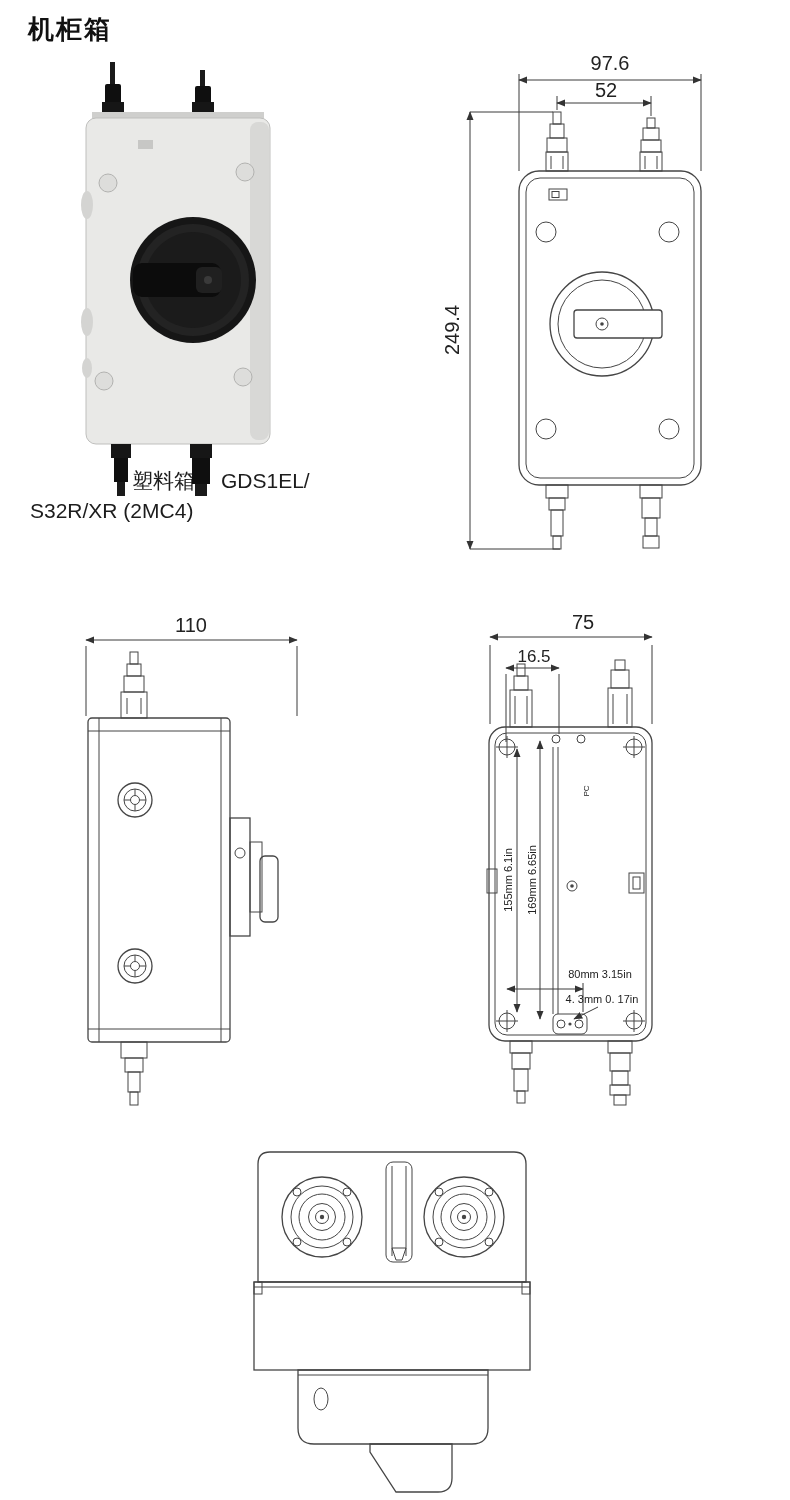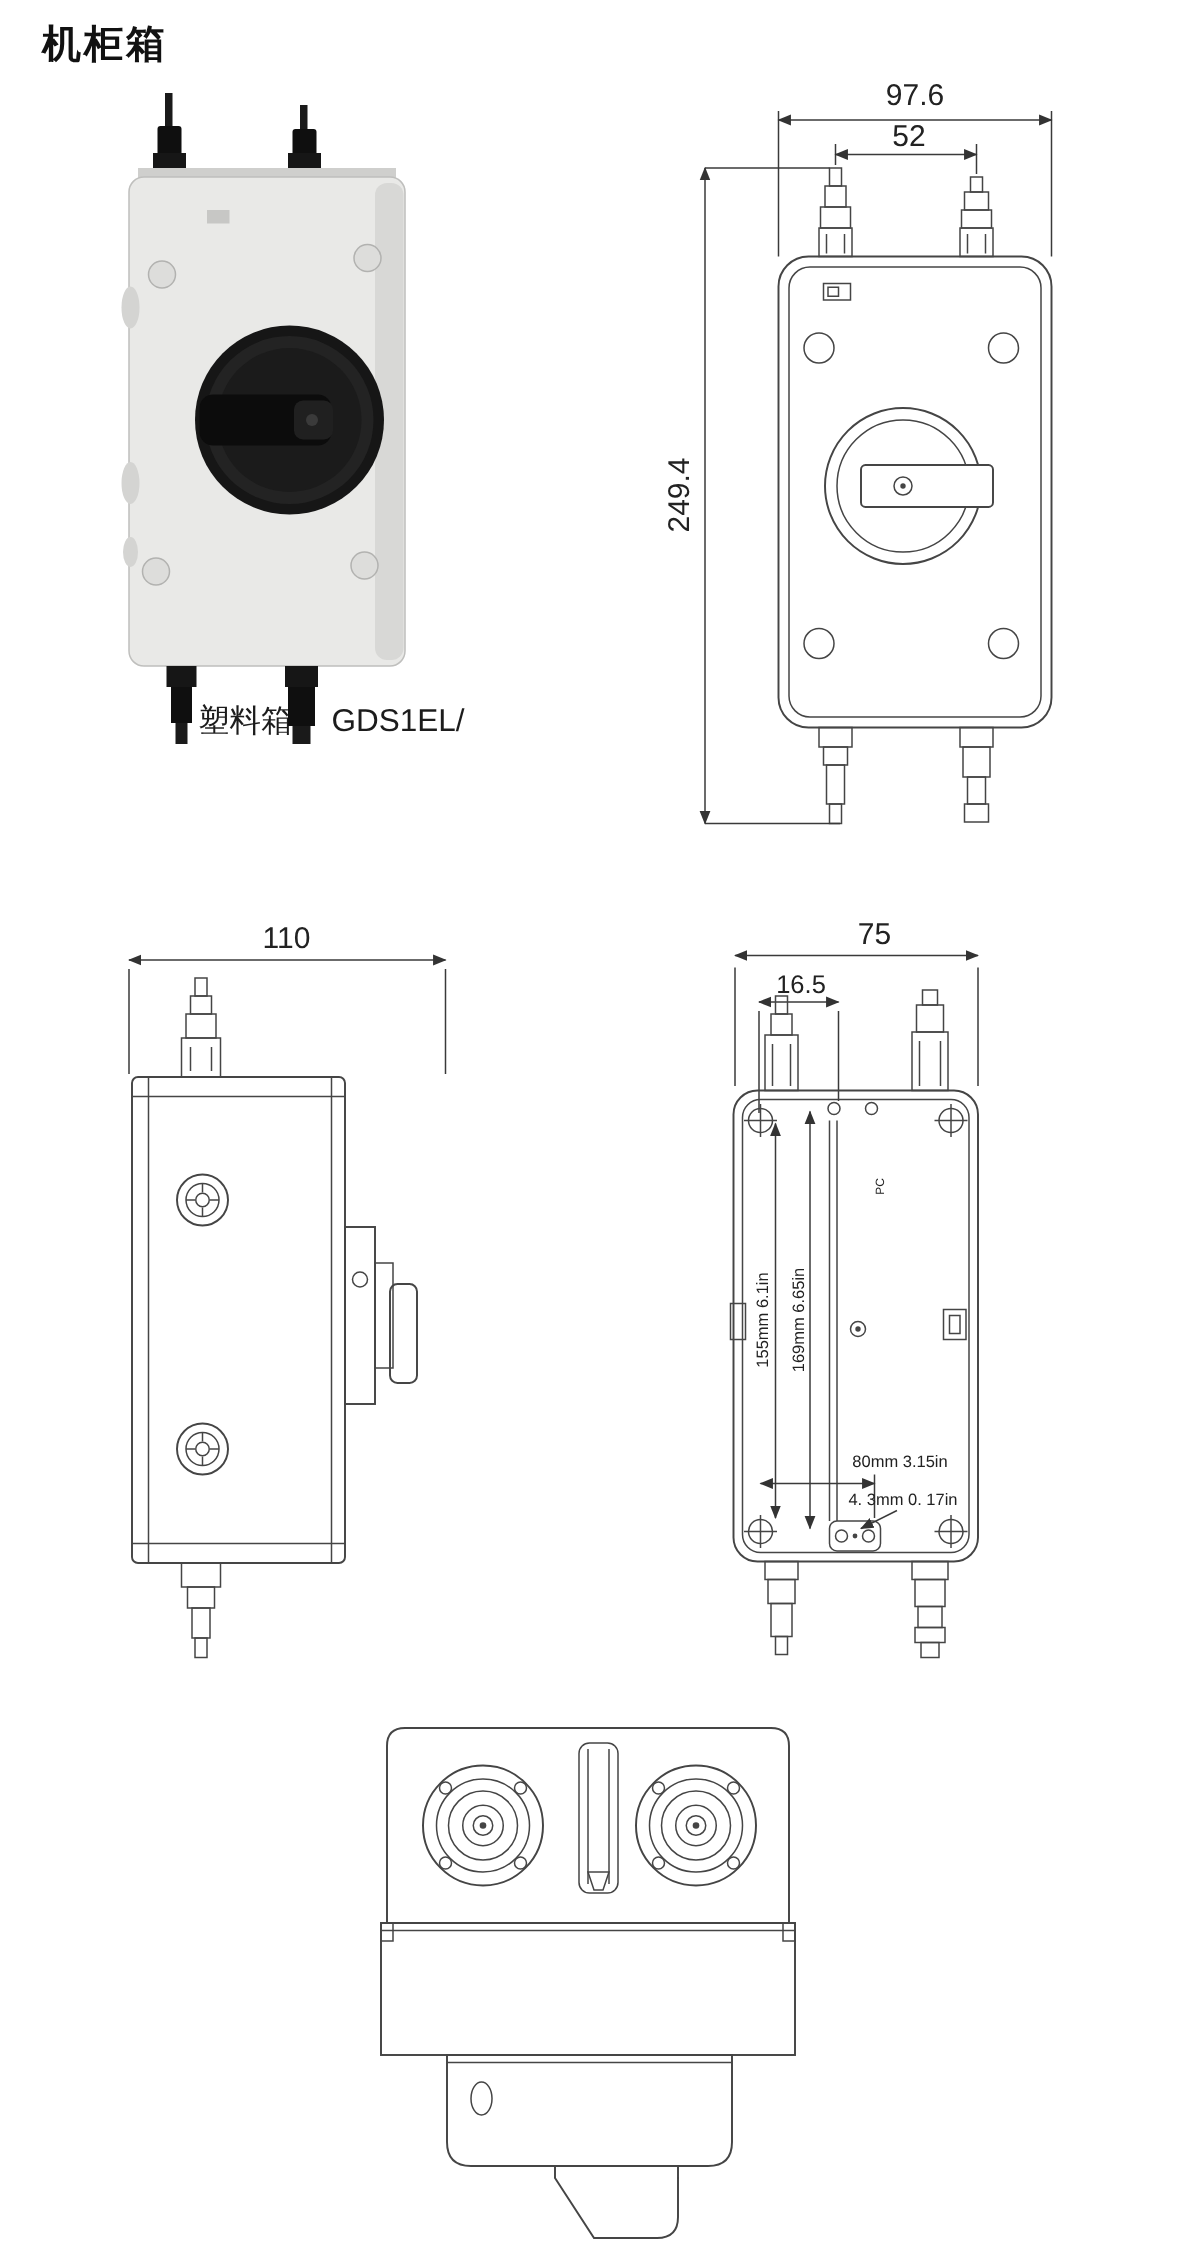--- a/index.html
+++ b/index.html
@@ -24,20 +24,21 @@
 </style>
 </head>
 <body>
 
 <div class="page">
 
   <div class="title">机柜箱</div>
 
   <div class="caption">
     <div><span class="indent">塑料箱</span><span class="gap">GDS1EL/</span></div>
+    <div>S32R/XR (2MC4)</div>
   </div>
 
   <svg width="790" height="1500" viewBox="0 0 790 1500">
     <defs>
       <marker id="arw" viewBox="0 0 10 10" refX="9.2" refY="5" markerWidth="9" markerHeight="9" orient="auto-start-reverse">
         <path d="M0,1 L10,5 L0,9 Z" fill="#333"></path>
       </marker>
     </defs>
 
     <g>

